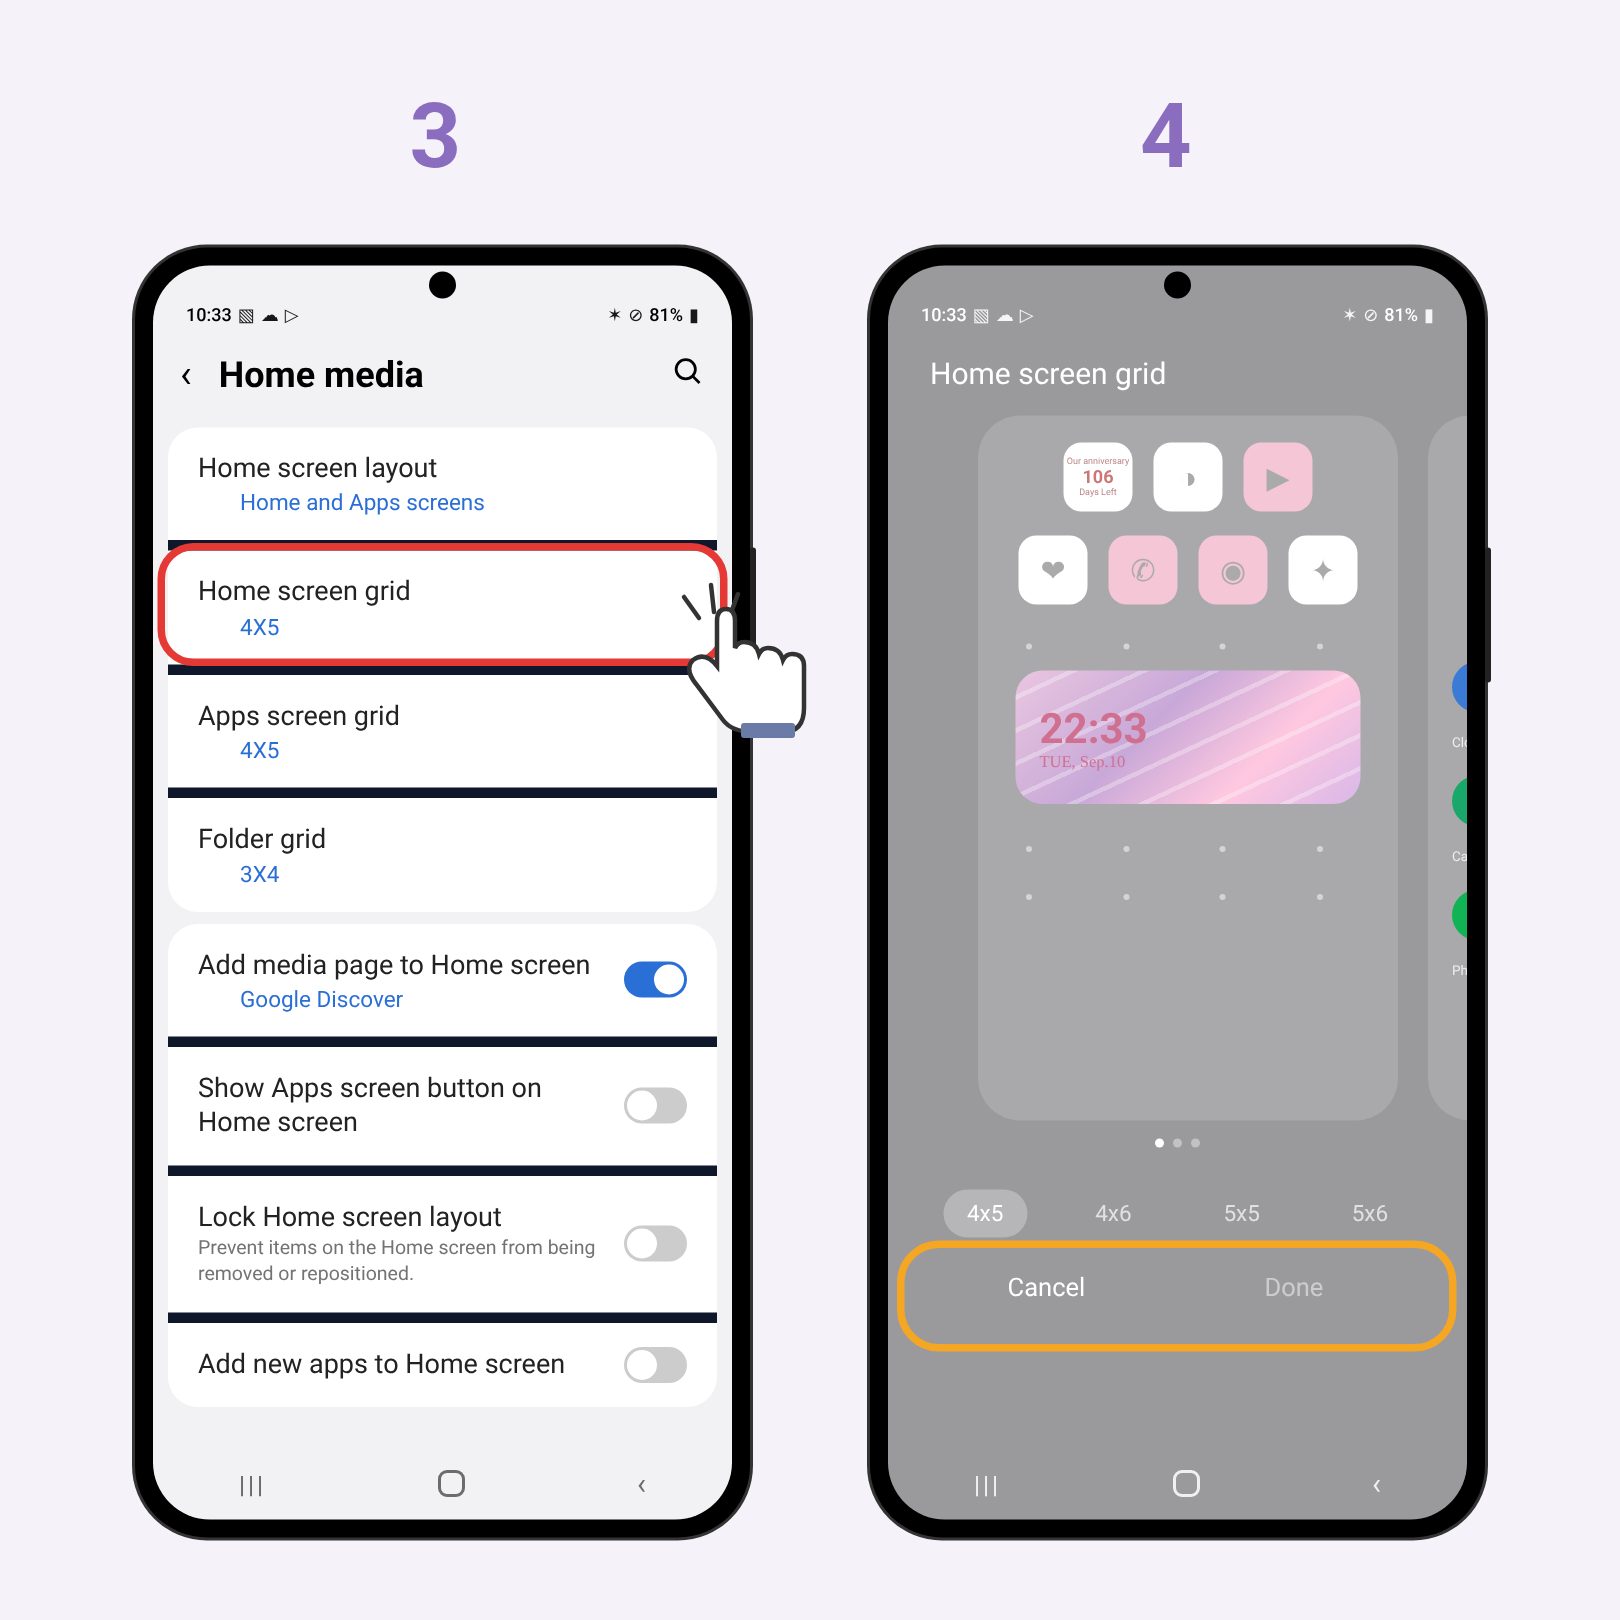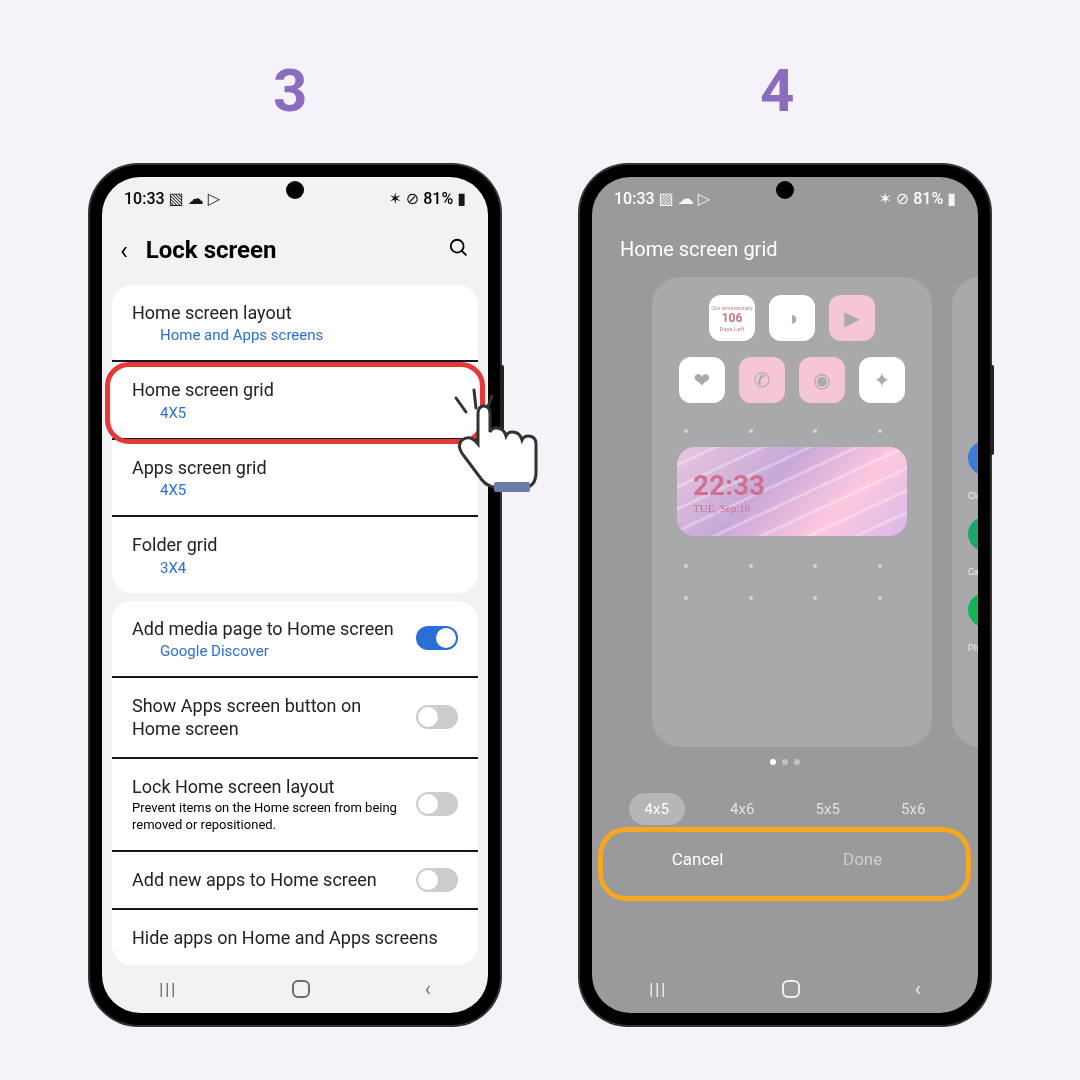--- a/index.html
+++ b/index.html
@@ -60,24 +60,24 @@
       height: 18px;
       background: #000;
       border-radius: 50%;
       z-index: 100;
     }
 
     
     .statusbar {
       display: flex;
       justify-content: space-between;
-      align-items: flex-start;
+      align-items: flex-end;
       padding: 12px 22px 0 22px;
       height: 40px;
-      font-size: 16px;
+      font-size: 12px;
       font-weight: 500;
       color: #000;
     }
     .statusbar.light { color: #fff; }
     .sb-left { display: flex; gap: 4px; align-items: center; }
     .sb-right { display: flex; gap: 4px; align-items: center; }
     .sb-ico { opacity: 0.9; }
 
     
     .header {
@@ -101,42 +101,42 @@
 
     
     .card {
       background: #fff;
       margin: 8px 10px;
       border-radius: 20px;
       overflow: hidden;
     }
     .row {
       padding: 16px 20px;
-      border-bottom: 2px solid #0f172a;
+      border-bottom: 7px solid #0f172a;
       display: flex;
       justify-content: space-between;
       align-items: center;
       gap: 12px;
     }
     .row:last-child { border-bottom: none; }
     .row-text { flex: 1; }
     .row-label {
       font-size: 18px;
       color: #222;
       line-height: 1.3;
     }
     .row-value {
       font-size: 15px;
       color: #2a6fd6;
       margin-top: 2px;
       margin-left: 28px;
     }
     .row-desc {
       font-size: 13px;
-      color: #000000;
+      color: #737373;
       line-height: 1.3;
       margin-top: 2px;
     }
 
     .toggle {
       width: 42px;
       height: 24px;
       background: #ccc;
       border-radius: 12px;
       position: relative;
@@ -350,21 +350,21 @@
       <div class="sb-right">
         <span class="sb-ico">✶</span>
         <span class="sb-ico">⊘</span>
         <span>81%</span>
         <span class="sb-ico">▮</span>
       </div>
     </div>
 
     <div class="header">
       <span class="back-arrow">‹</span>
-      <span class="header-title">Lock screen</span>
+      <span class="header-title">Home media</span>
       <span class="search">
         <svg width="22" height="22" viewBox="0 0 24 24" fill="none" stroke="#000" stroke-width="2">
             <circle cx="10" cy="10" r="7"></circle>
             <line x1="20" y1="20" x2="15" y2="15"></line>
           </svg>
       </span>
     </div>
 
     <div class="card">
       <div class="row">
@@ -412,25 +412,20 @@
           <div class="row-label">Lock Home screen layout</div>
           <div class="row-desc">Prevent items on the Home screen from being removed or repositioned.</div>
         </div>
         <div class="toggle"></div>
       </div>
       <div class="row">
         <div class="row-text">
           <div class="row-label">Add new apps to Home screen</div>
         </div>
         <div class="toggle"></div>
-      </div>
-      <div class="row">
-        <div class="row-text">
-          <div class="row-label">Hide apps on Home and Apps screens</div>
-        </div>
       </div>
     </div>
 
     <div class="navbar">
       <span class="nav-recent-alt">|||</span>
       <span class="nav-home"></span>
       <span class="nav-back">‹</span>
     </div>
   </div>
 </div>

